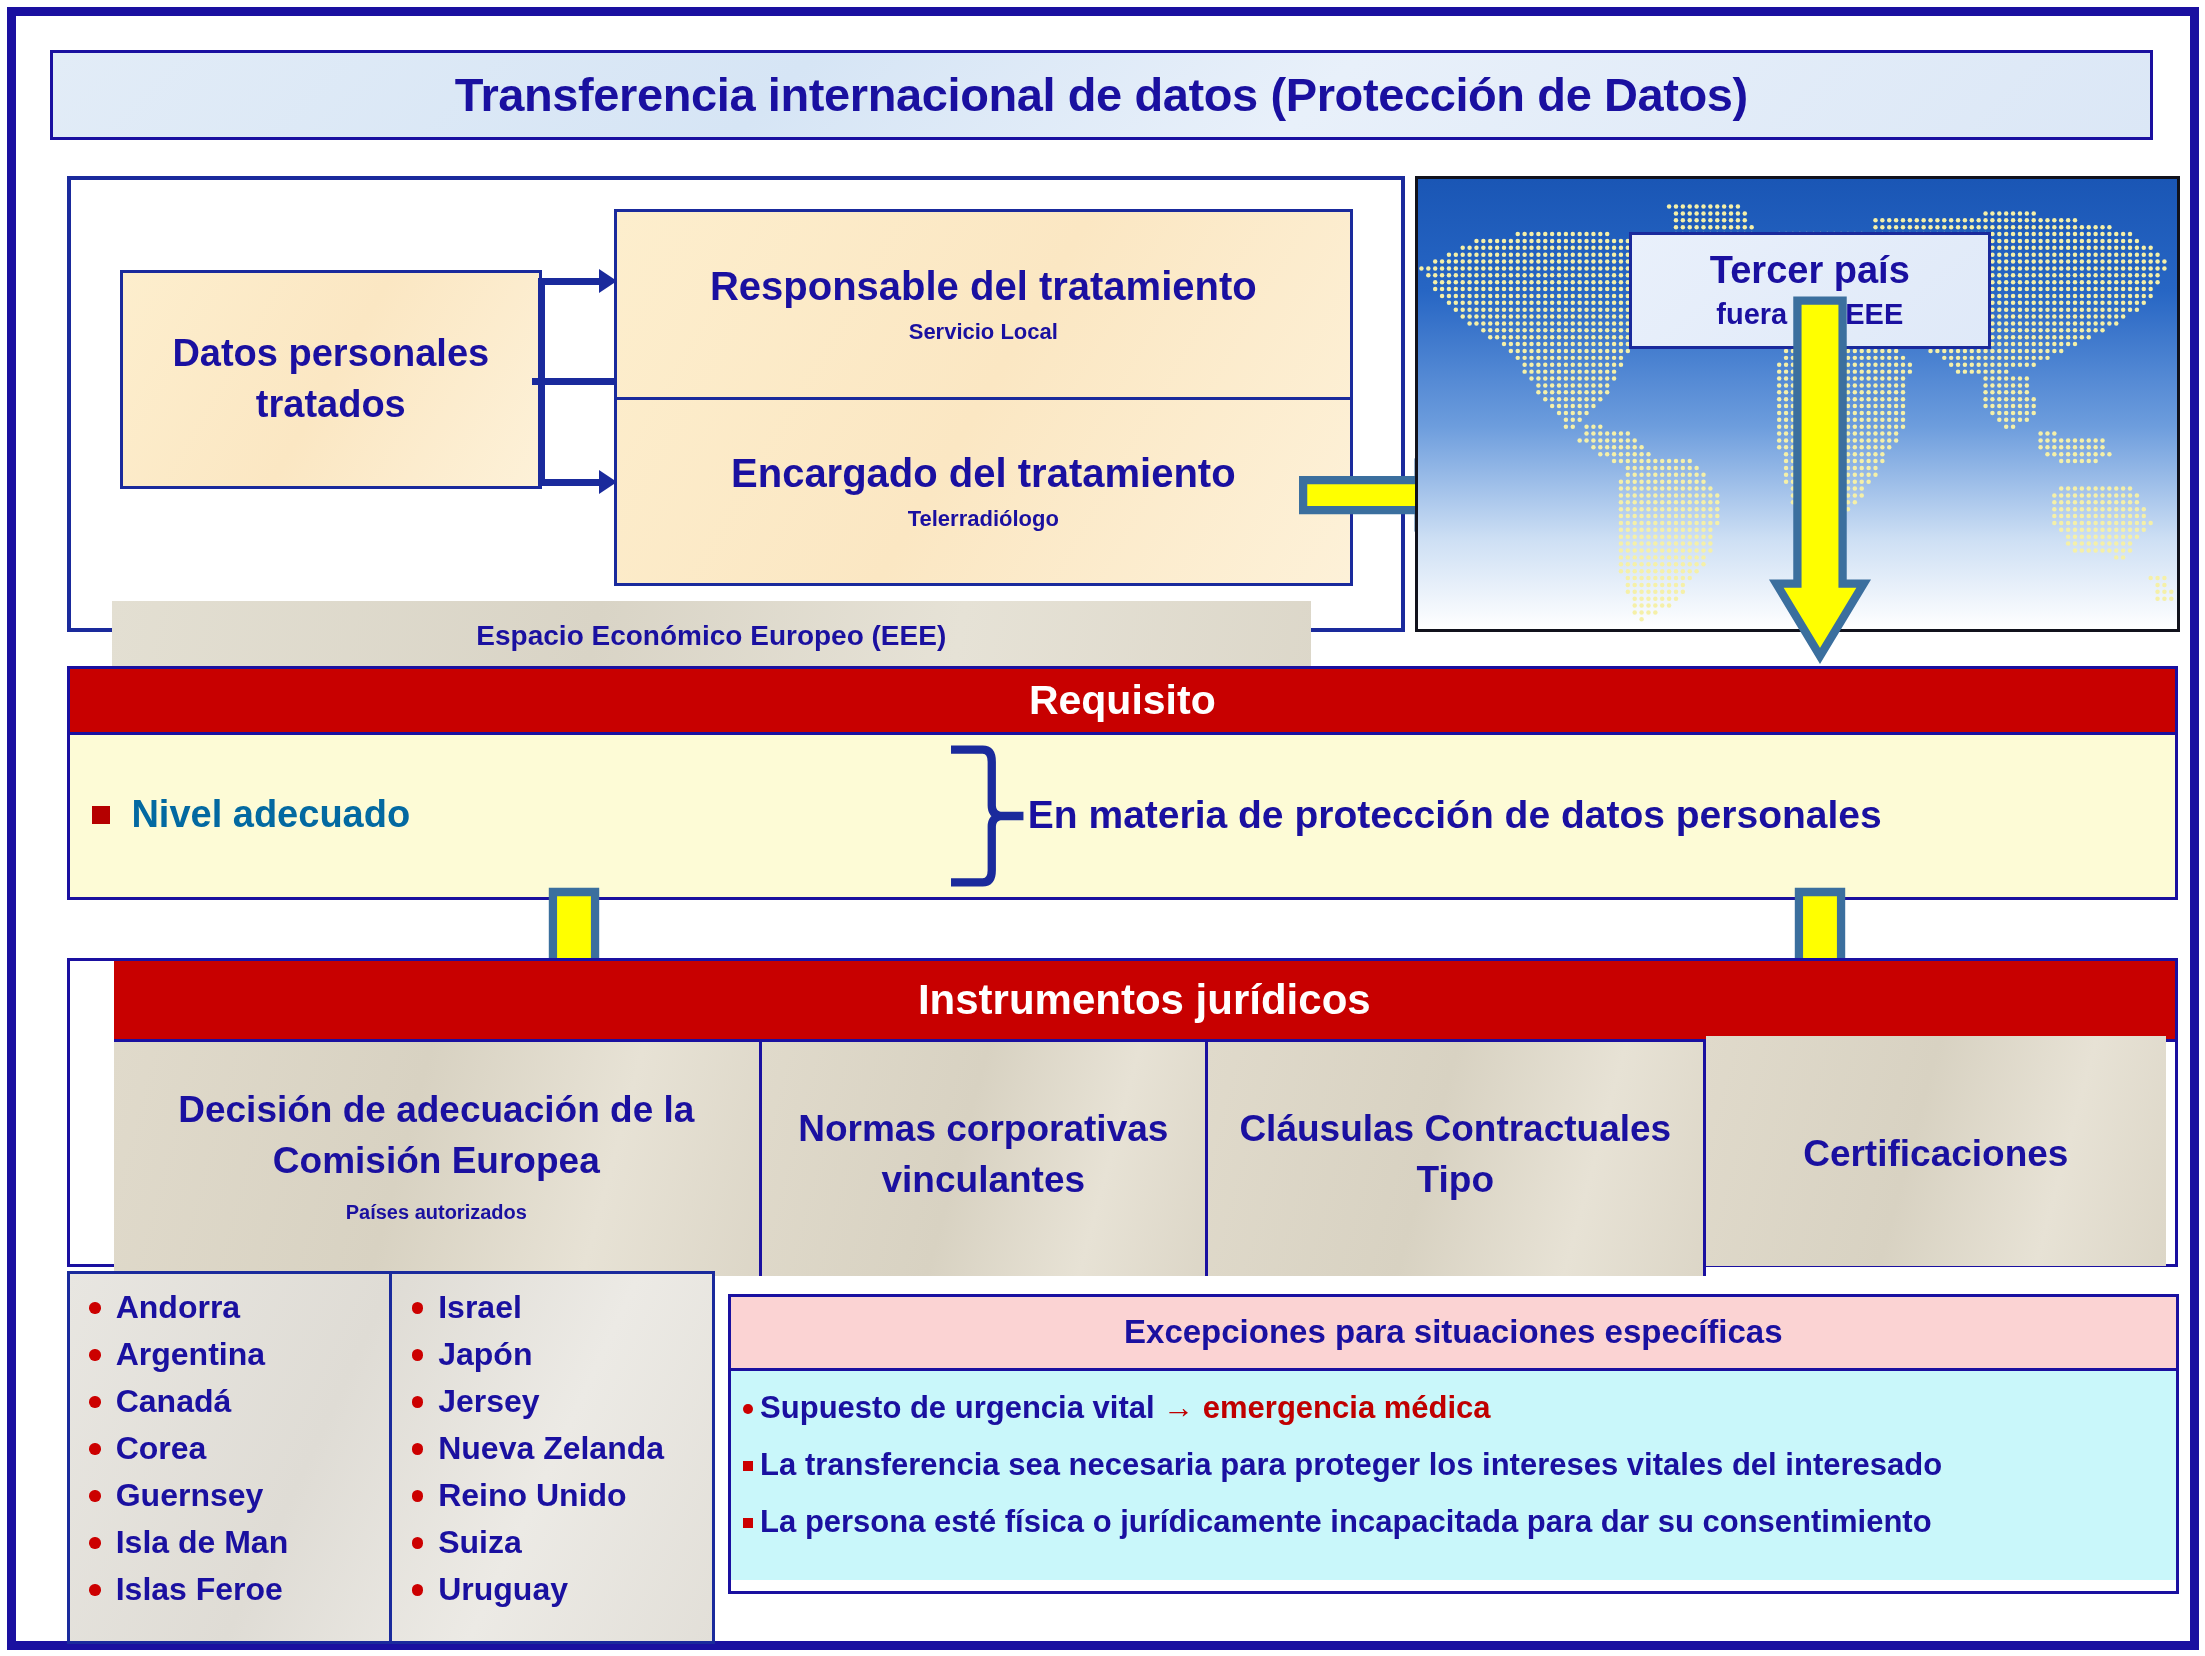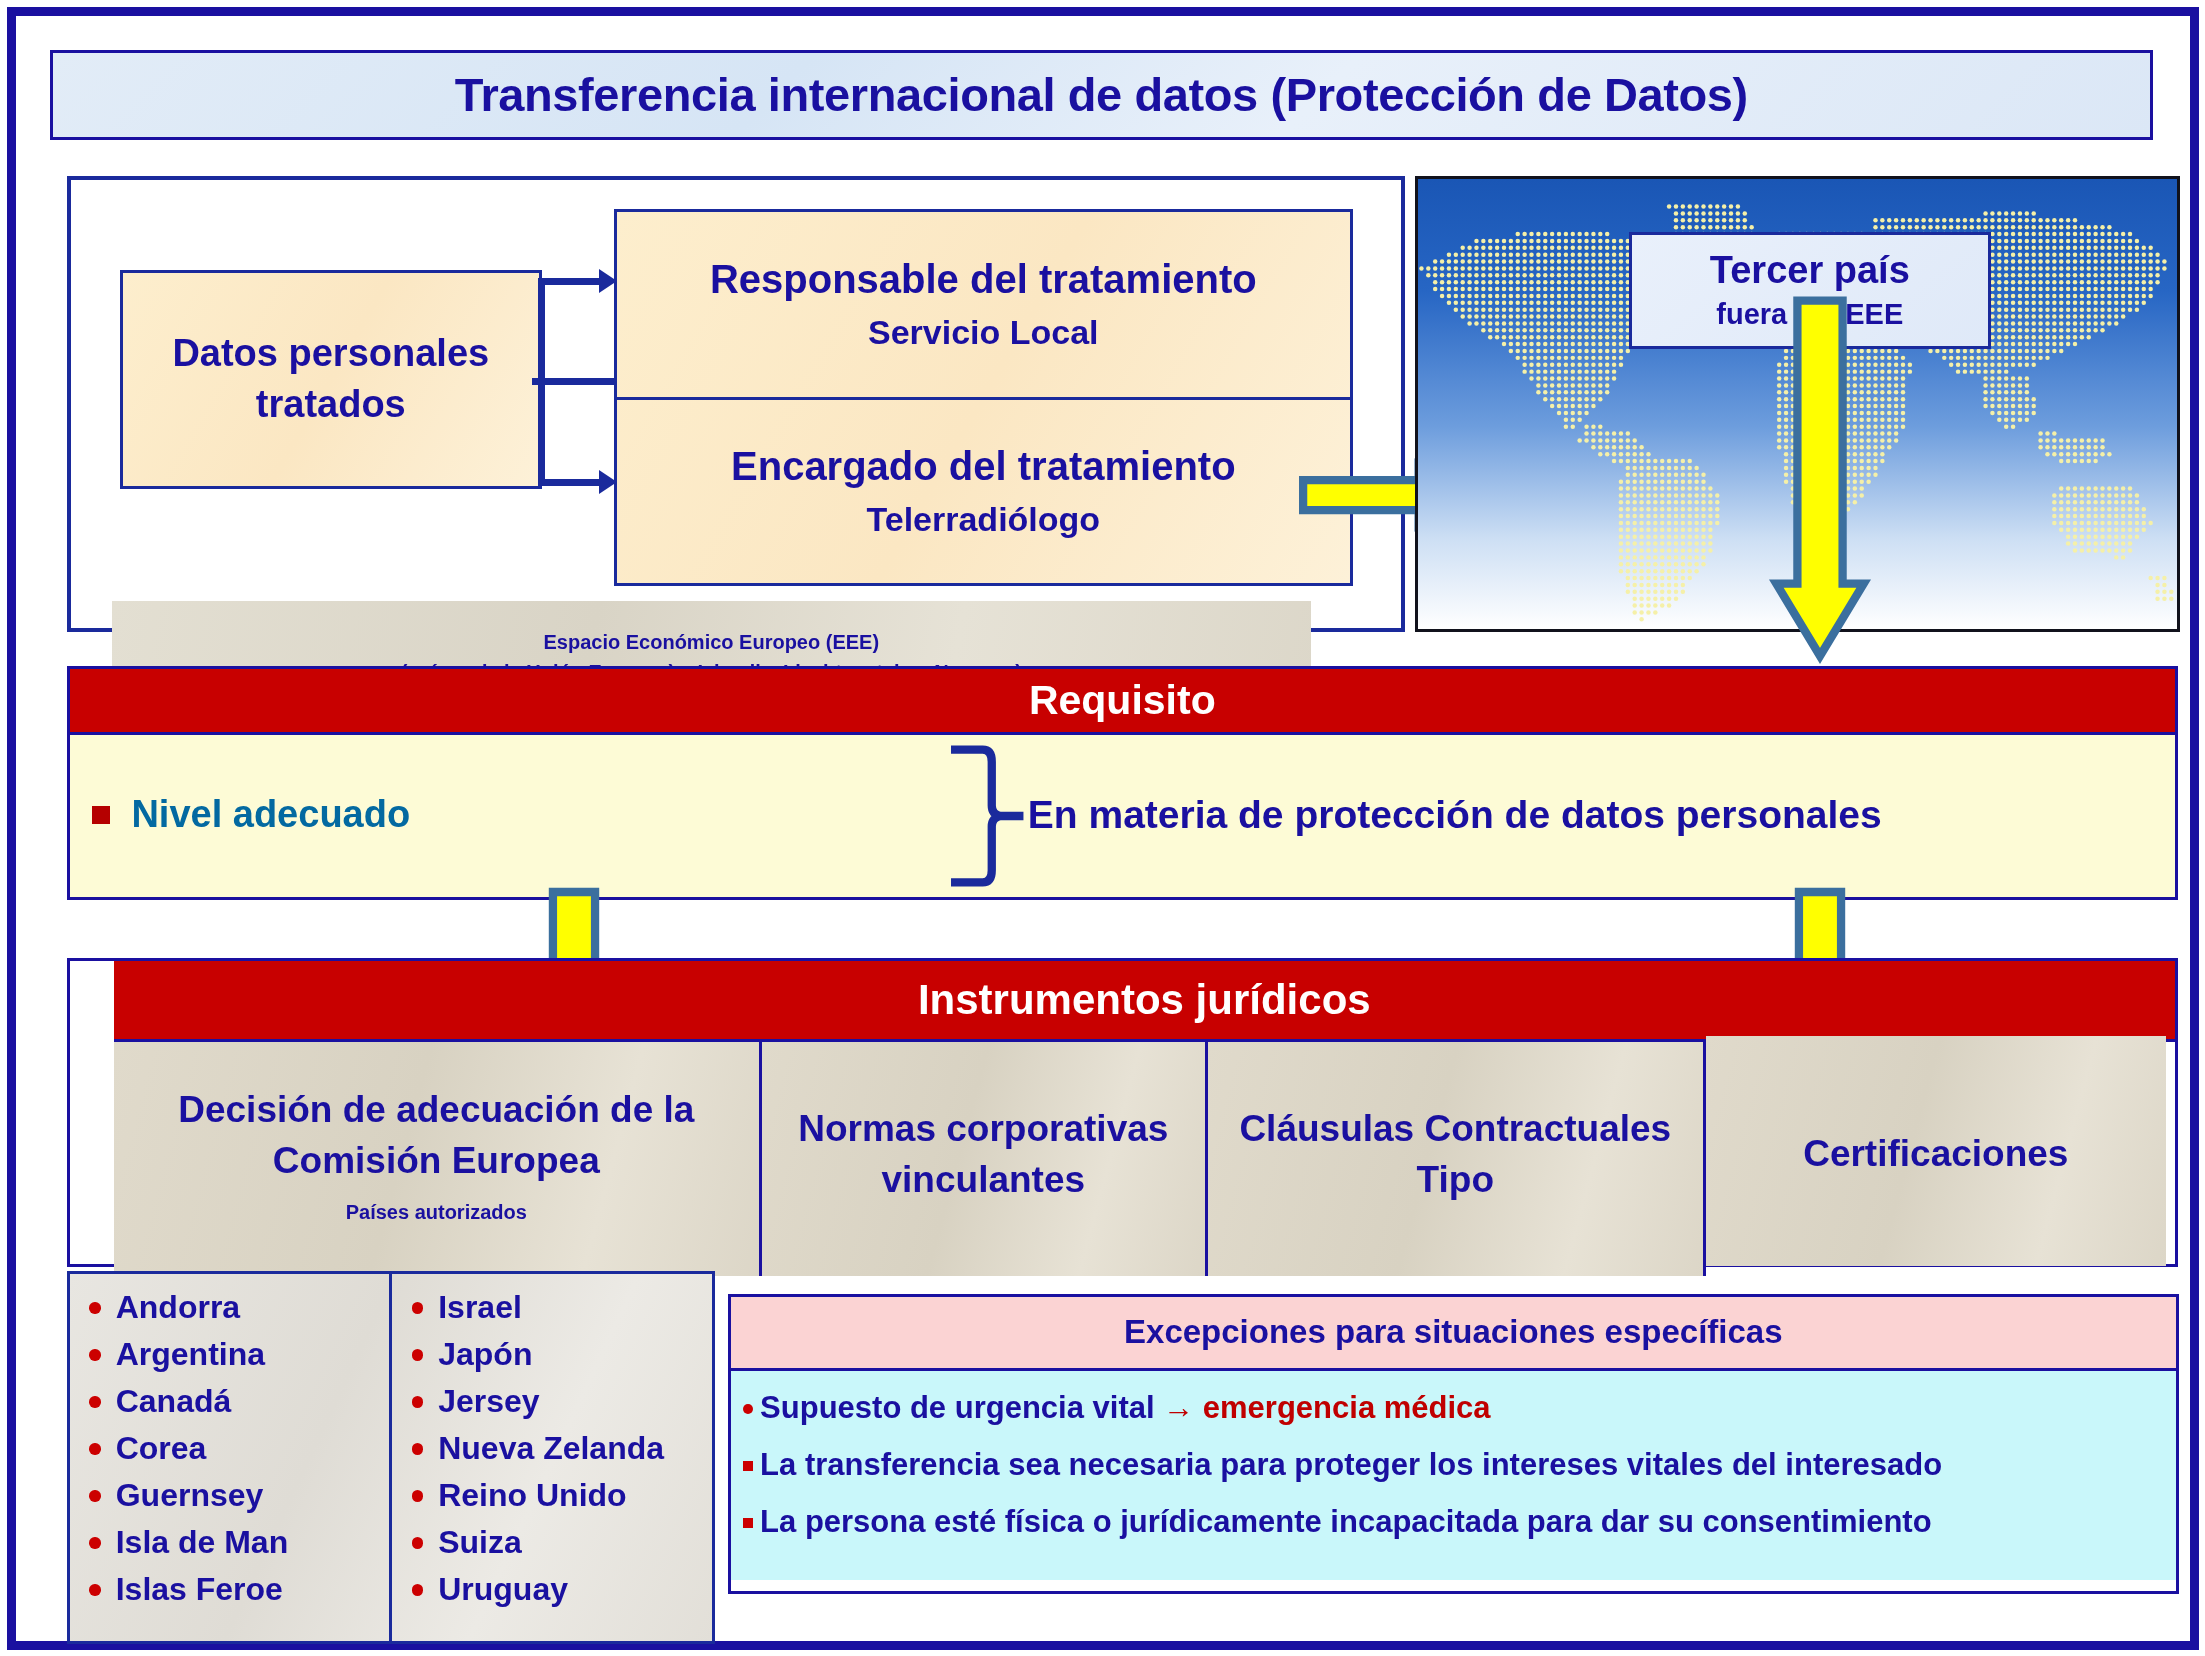--- a/index.html
+++ b/index.html
@@ -47,34 +47,34 @@
     position:absolute; left:543px; top:29px; width:739px; height:377px;
     border:3.8px solid #1a2a9c;
     background:linear-gradient(120deg,#fdeecd 0%,#fbe7c3 50%,#fdf1d8 100%);
   }
   #roles-box .cell{
     height:50%; display:flex; flex-direction:column;
     align-items:center; justify-content:center; text-align:center;
   }
   #roles-box .cell + .cell{ border-top:3.8px solid #1a2a9c; }
   #roles-box .hl{ color:#1a10a0; font-weight:bold; font-size:40px; white-space:nowrap;}
-  #roles-box .sl{ color:#1a10a0; font-weight:bold; font-size:34px; margin-top:10.6px;}
+  #roles-box .sl{ color:#1a10a0; font-weight:bold; font-size:22px; margin-top:10.6px;}
 
   
   .conn{ position:absolute; background:#1a2a9c; }
   .arrowhead{
     position:absolute; width:0;height:0;
     border-top:12px solid transparent; border-bottom:12px solid transparent;
     border-left:18px solid #1a2a9c;
   }
   #eee-strip{
     position:absolute; left:41px; top:421px; width:1199px; height:113px;
     background:linear-gradient(100deg,#e3dfd2 0%,#d9d4c6 40%,#e6e2d6 70%,#dcd7c9 100%);
     display:flex; flex-direction:column; align-items:center; justify-content:center;
-    color:#1a10a0; font-weight:bold; font-size:20px; line-height:1.5; text-align:center;
+    color:#1a10a0; font-weight:bold; font-size:28px; line-height:1.5; text-align:center;
   }
 
   
   #map-panel{
     left:1399px; top:160px; width:765px; height:456px;
     border:3px solid #11121c;
     background:linear-gradient(to bottom,#1a56b5 0%,#2766c4 25%,#6d9ddd 55%,#cddff4 80%,#ffffff 100%);
     overflow:hidden;
   }
   #map-dots{ position:absolute; inset:0; }

